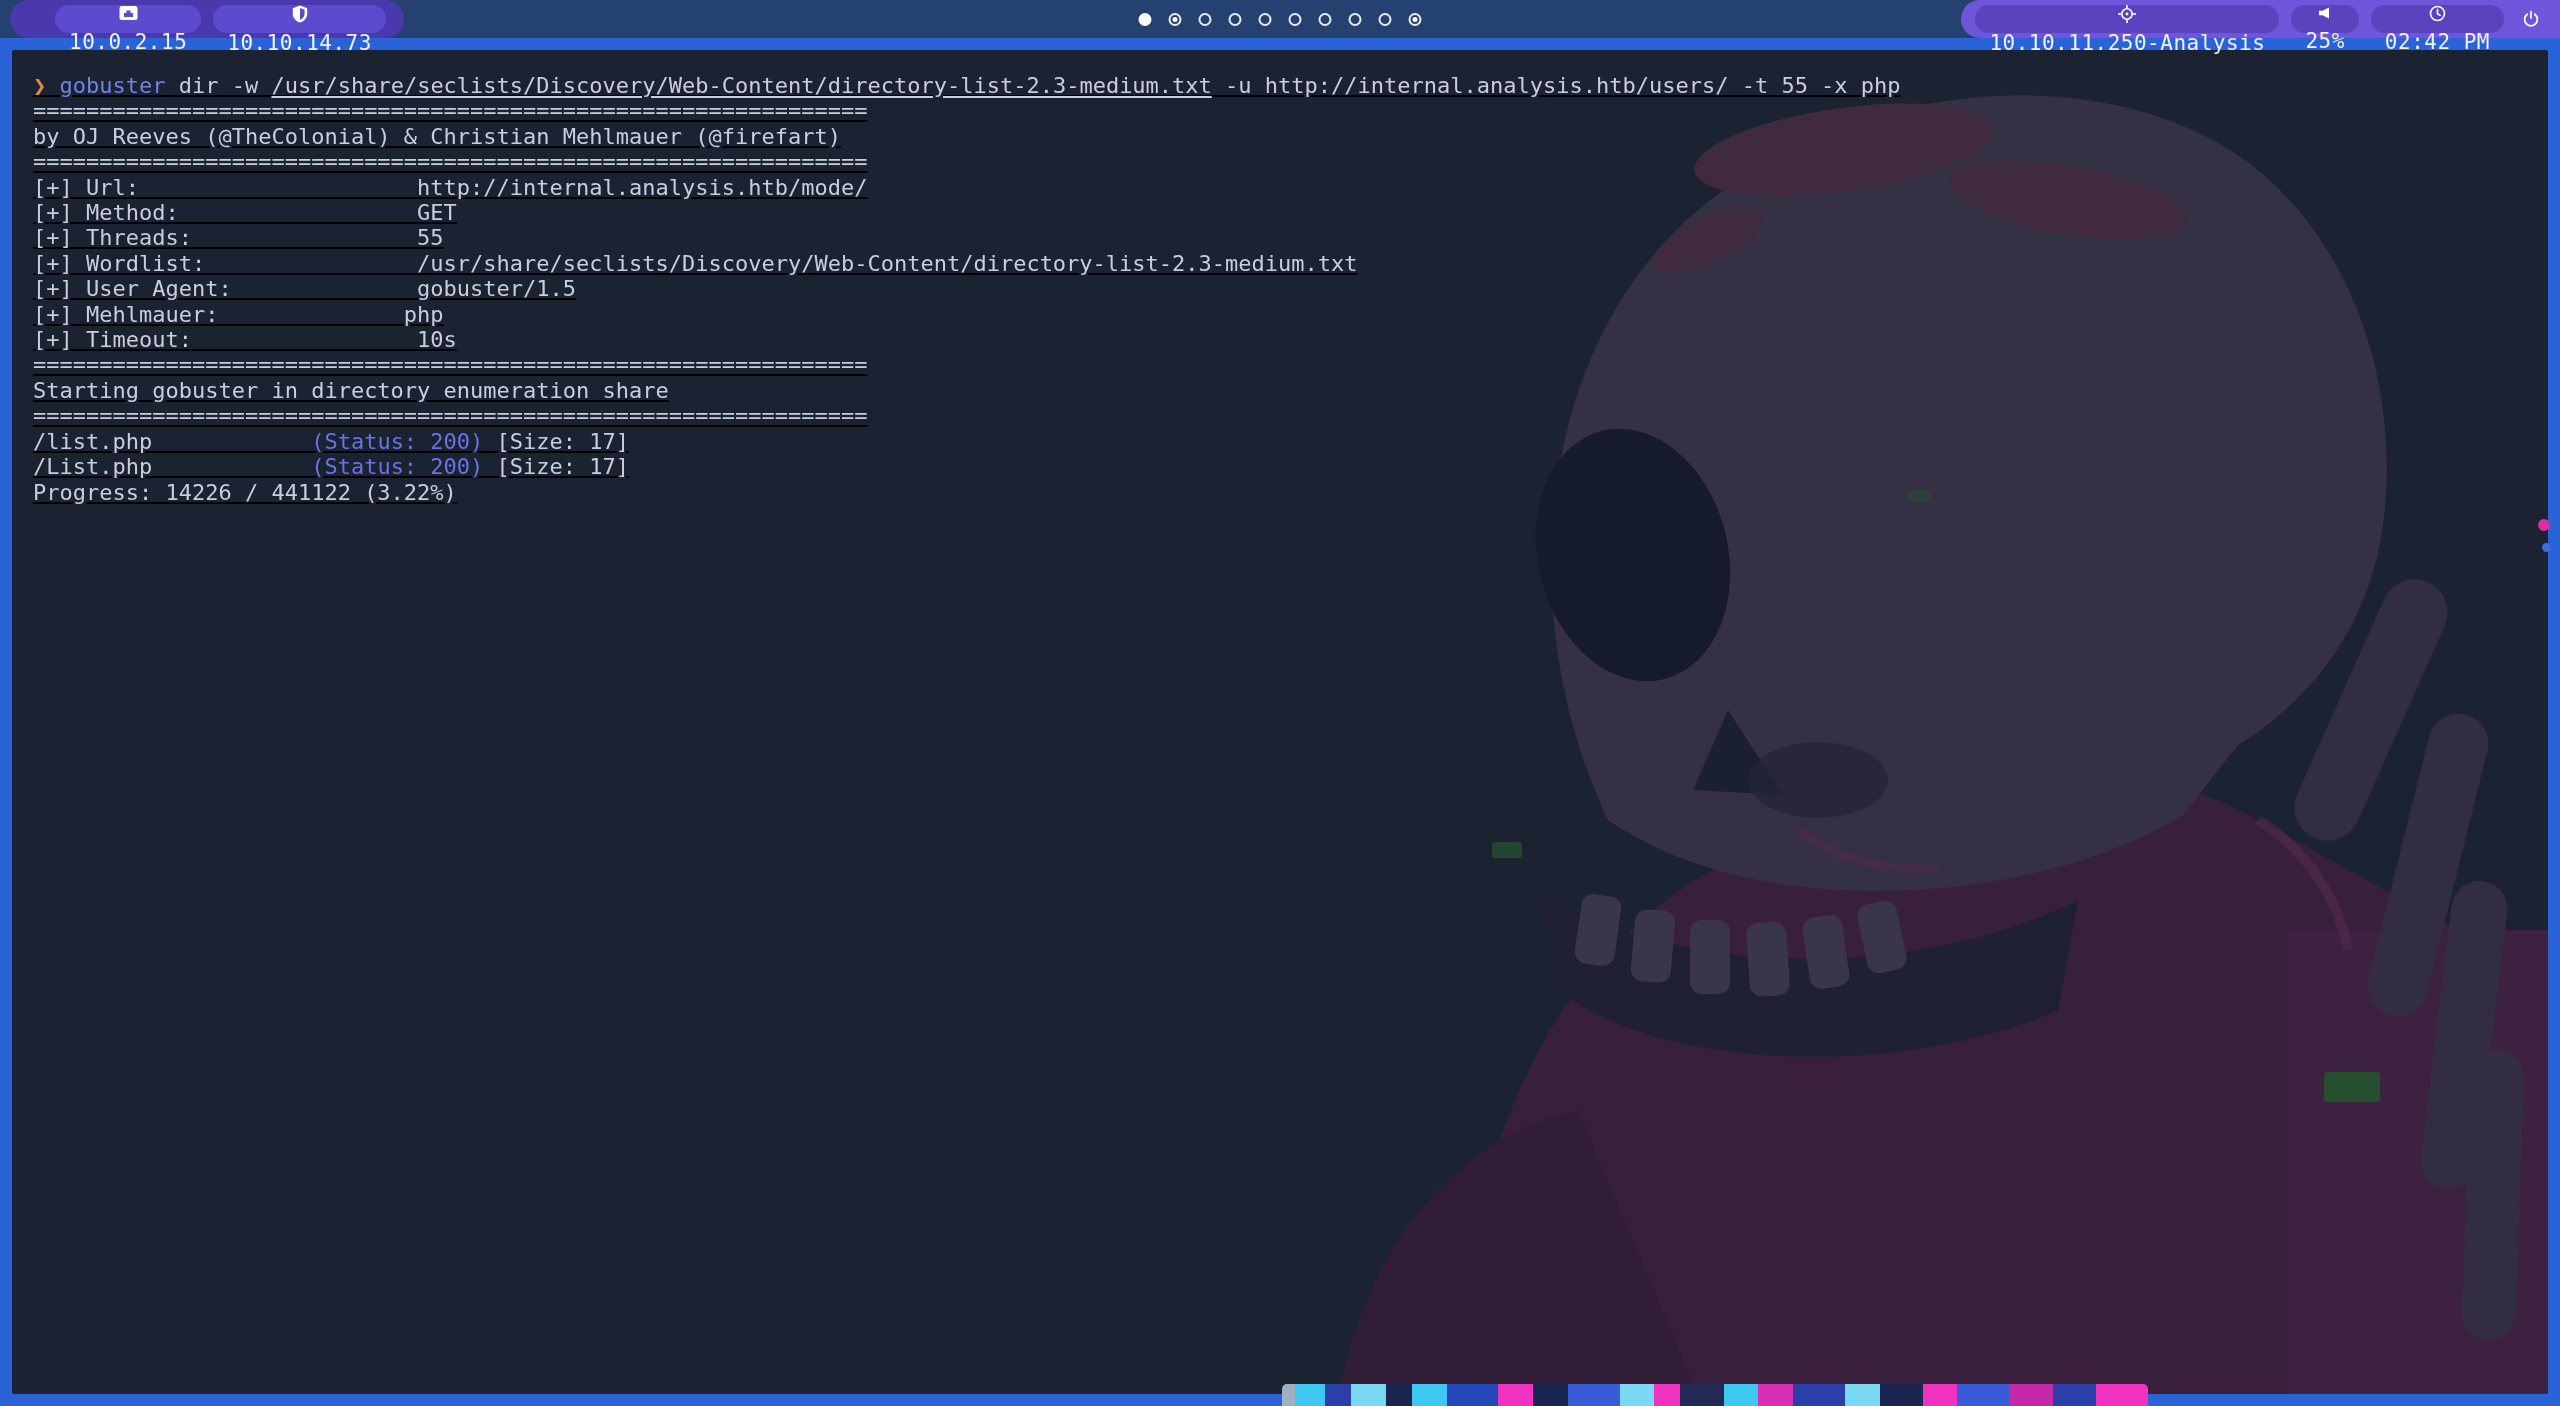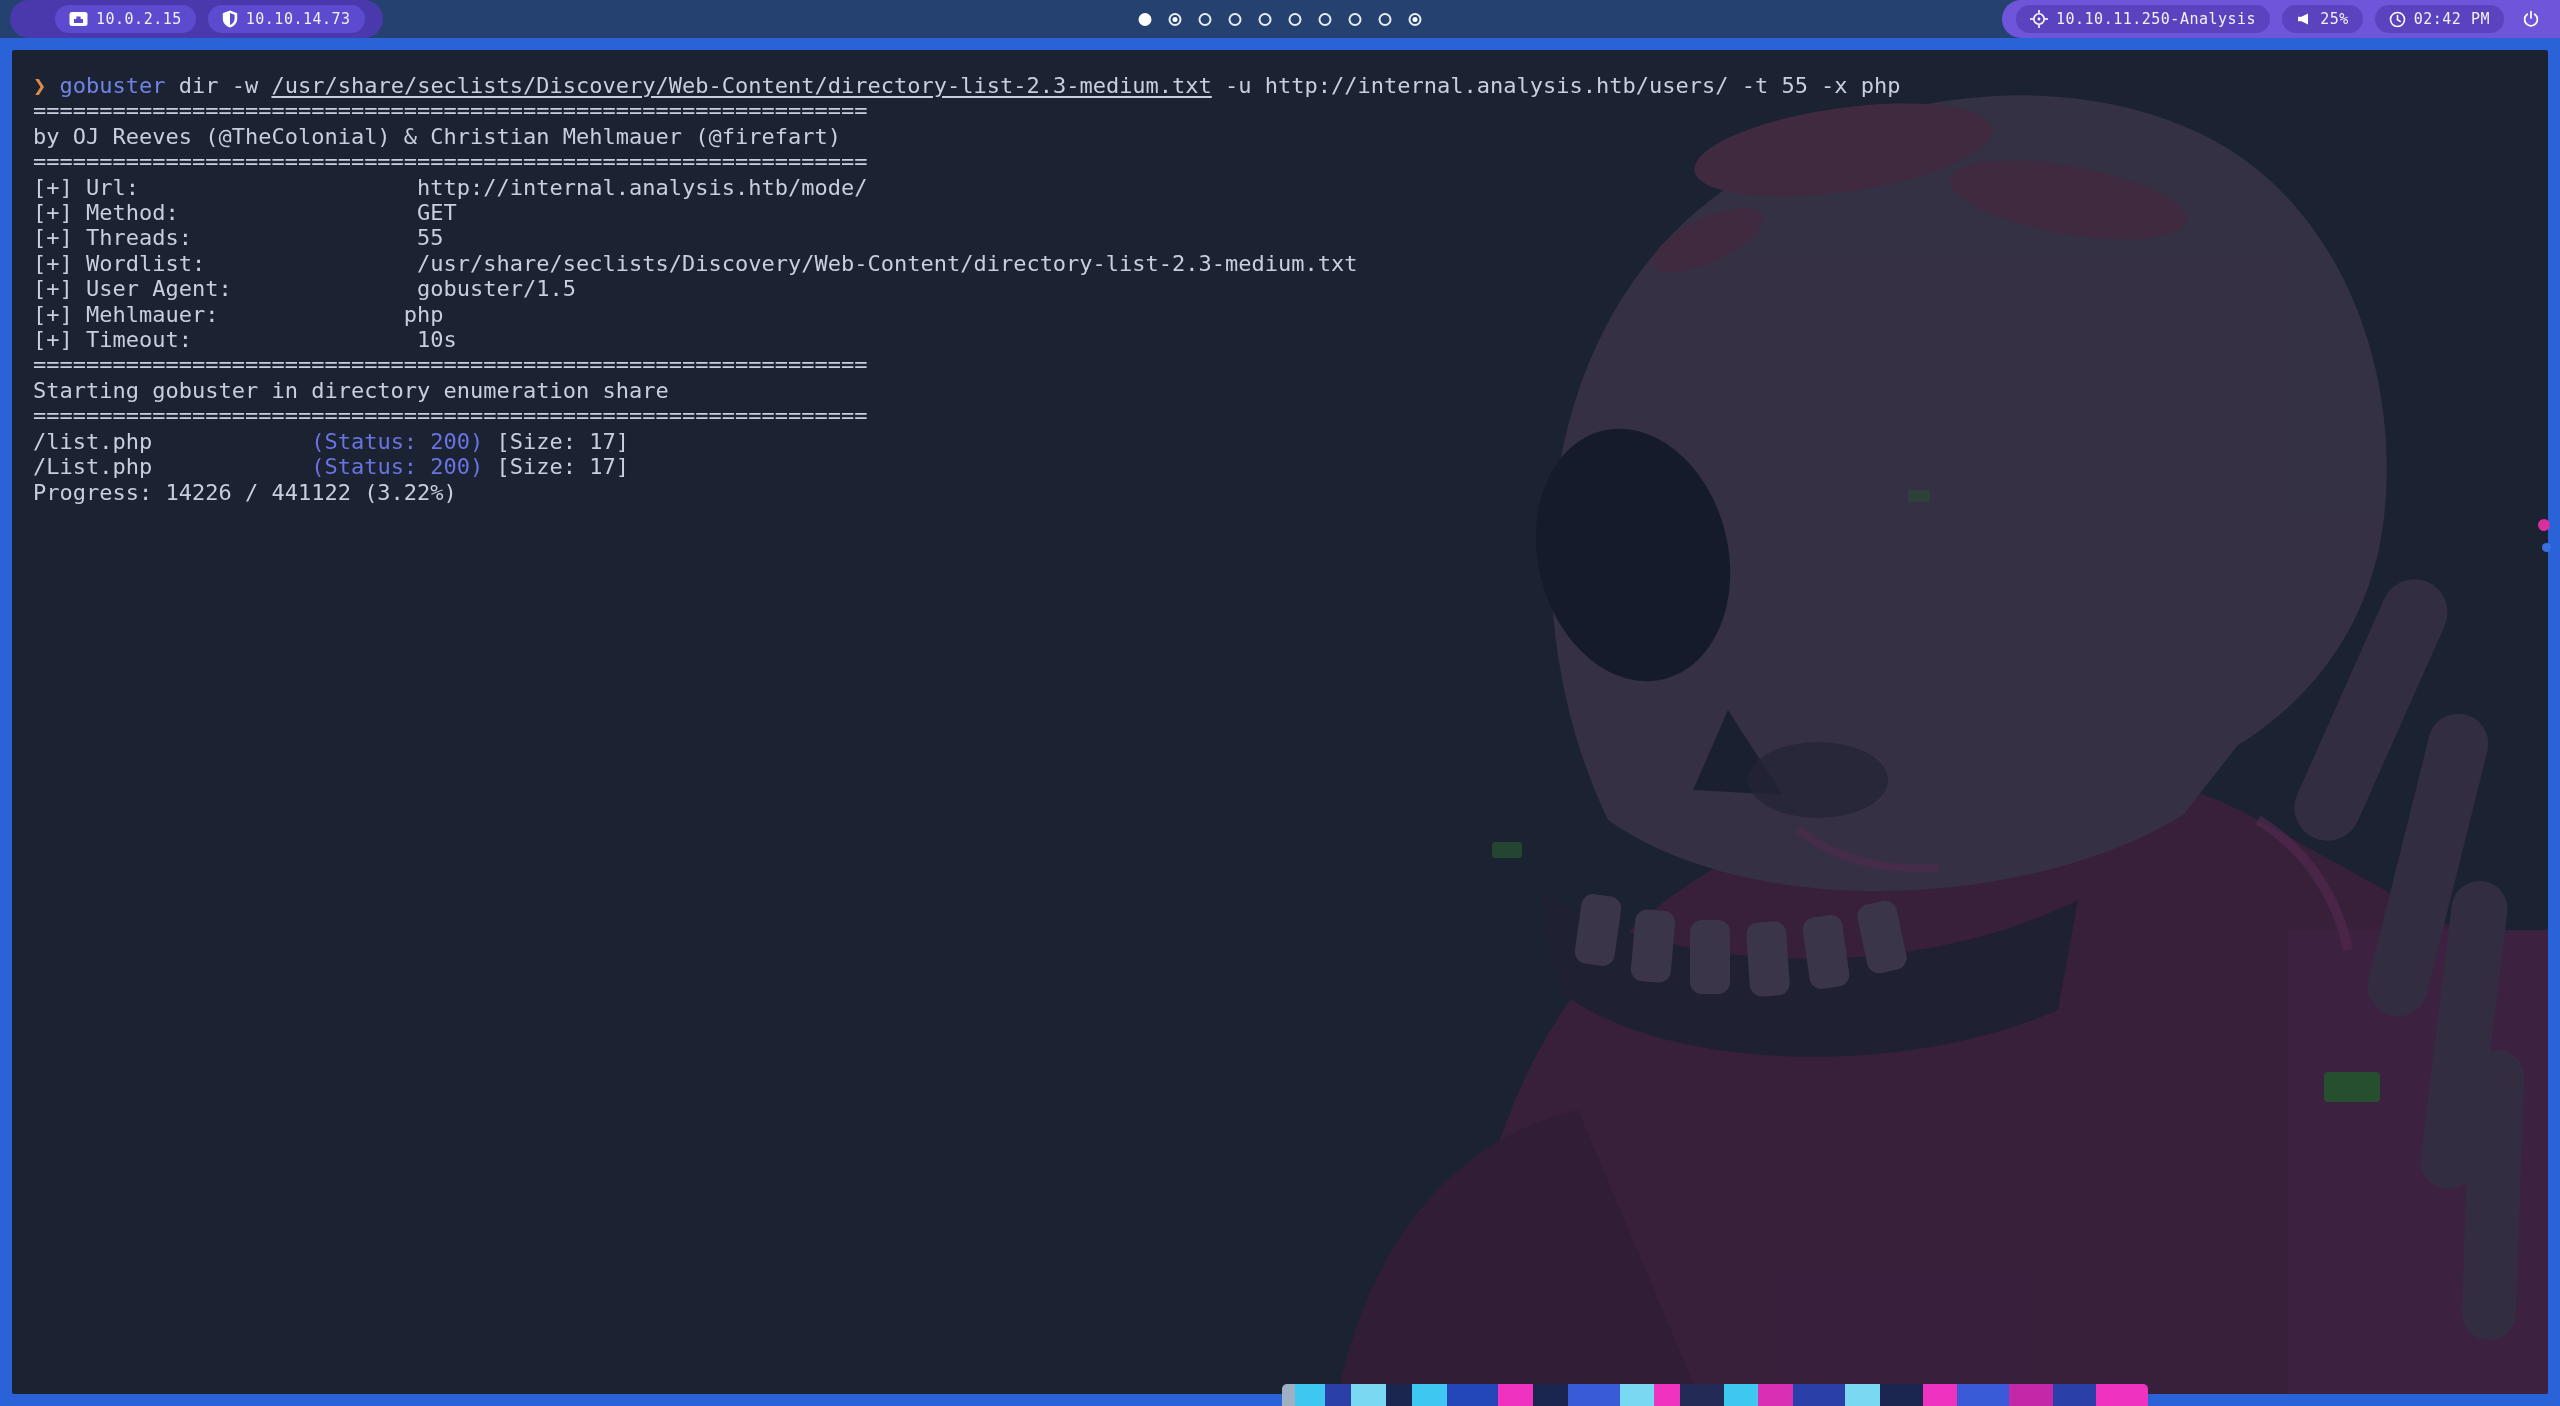--- a/index.html
+++ b/index.html
@@ -22,21 +22,21 @@
     border-radius:19px;
   }
   .bar-group.right {
     padding:0 14px 0 14px;
     background:var(--purple-container-right,#6e55d9);
     border-radius:19px 0 0 19px;
   }
   .bar-pill {
     height:28px; display:flex; align-items:center; gap:8px;
     padding:0 14px; border-radius:14px;
-    color:#f2f0fb; font-size:15px; letter-spacing:0.5px; white-space:nowrap;
+    color:#f2f0fb; font-size:21px; letter-spacing:0.5px; white-space:nowrap;flex-direction:column;
   }
   .left .bar-pill { background:var(--purple-pill-left,#5c4bce); }
   .right .bar-pill { background:var(--purple-pill-right,#5b43c0); }
   .bar-icon { display:inline-flex; align-items:center; justify-content:center; flex:none; }
 
   .apps-grid {
     display:grid; grid-template-columns:repeat(3,5px); grid-auto-rows:5px; gap:3px;
     cursor:pointer;
   }
   .apps-grid i { background:#fff; border-radius:1px; }
@@ -61,21 +61,21 @@
   .blue-frame {
     position:absolute; top:38px; left:0; width:2560px; height:1368px;
     background:var(--accent-blue-border,#2a63d8); z-index:1;
   }
   .terminal {
     position:absolute; top:50px; left:12px; width:2536px; height:1344px;
     background:var(--terminal-bg,#1b2232); z-index:2; overflow:hidden;
     border-radius:2px;
   }
   .term-content {
-    position:absolute; left:21px; top:23px; z-index:3;
+    position:absolute; left:21px; top:23px; z-index:3;text-decoration:underline;
   }
   .tline {
     font:22px/25.4px "DejaVu Sans Mono", monospace;
     color:var(--terminal-text,#c9cede);
     white-space:pre;
   }
   .tline .prompt { color:var(--prompt-orange,#e08a47); }
   .tline .cmd    { color:var(--command-blue,#7183e6); }
   .tline .path   { text-decoration:underline; text-underline-offset:3px; }
   .tline .status { color:var(--status-blue,#6a73e2); }

